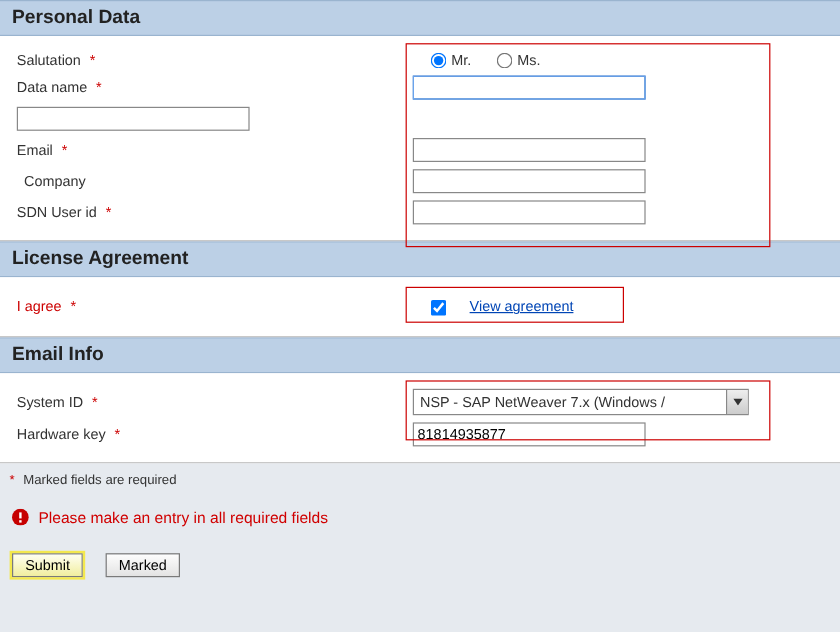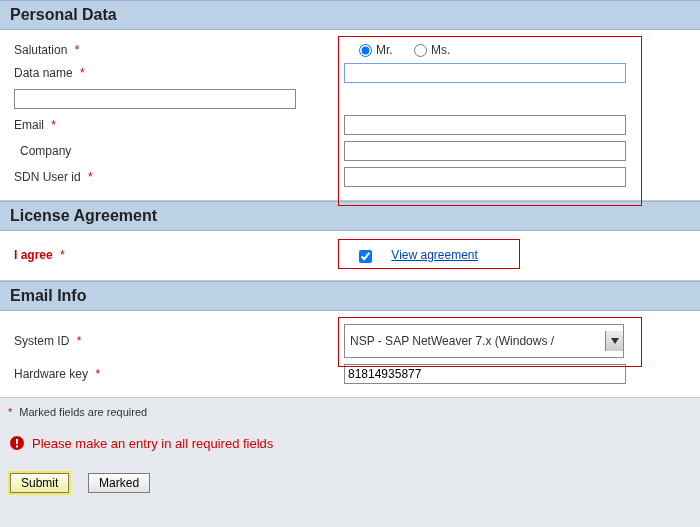--- a/index.html
+++ b/index.html
@@ -41,40 +41,40 @@
     color: #c00;
     margin-left: 4px;
   }
   .highlight-box {
     position: absolute;
     border: 1px solid #c00;
     pointer-events: none;
   }
   .radio-group label { margin-right: 18px; }
   .text-input, .select-input {
-    width: 282px;
+    width: 194px;
     height: 20px;
     border: 1px solid #888;
     font-size: 12px;
     padding: 1px 3px;
     background: #fff;
   }
   .text-input.focus {
     outline: 1px solid #6aa3ec;
     outline-offset: -1px;
     border: 1px solid #2d6bbf;
   }
   .select-wrap {
     position: relative;
     display: inline-block;
     width: 280px;
   }
   .select-visual {
     width: 280px;
-    height: 34px;
+    height: 22px;
     border: 1px solid #888;
     background: #fff;
     display: flex;
     align-items: center;
   }
   .select-visual .opt {
     flex: 1;
     padding: 0 5px;
     font-size: 12px;
     white-space: nowrap;
@@ -85,21 +85,21 @@
     height: 20px;
     background: linear-gradient(#eee,#ccc);
     border-left: 1px solid #888;
     display: flex;
     align-items: center;
     justify-content: center;
   }
   .select-btn svg { display:block; }
   .agree-label {
     color: #c00;
-    font-weight: bold;
+    font-weight: normal;
     font-size: 12px;
   }
   .view-link {
     color: #0045b5;
     text-decoration: underline;
     margin-left: 12px;
     font-size: 12px;
     cursor: pointer;
   }
   .required-note {

